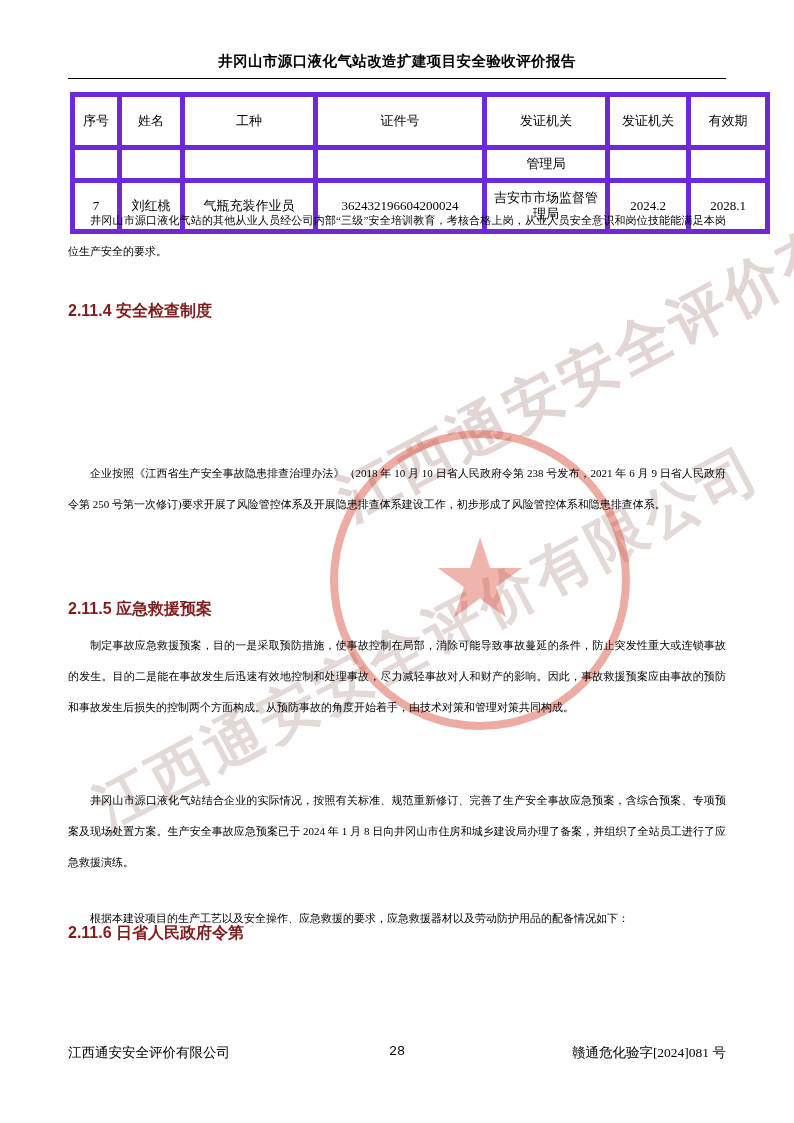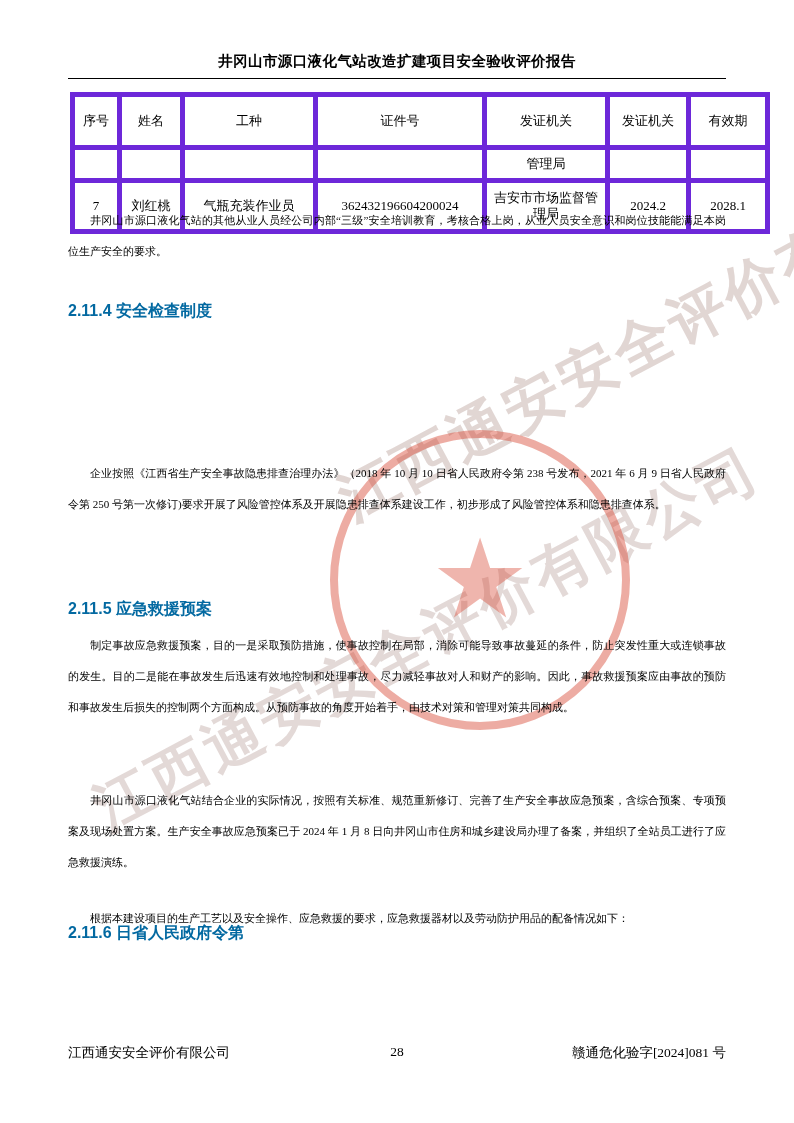--- a/index.html
+++ b/index.html
@@ -86,32 +86,32 @@
   }
   .p .ind { display: inline-block; width: 2em; }
   .h {
     position: absolute;
     left: 0;
     width: 658px;
     font-size: 16px;
     font-weight: bold;
     font-family: "Liberation Sans", sans-serif;
     line-height: 26px;
-    color: #0369a1;
+    color: #7f1d1d;
   }
   
   .footer {
     position: absolute;
     left: 0;
     top: 1044px;
     width: 658px;
     font-size: 13.5px;
   }
   .footer .left  { position: absolute; left: 0; }
-  .footer .mid   { position: absolute; left: 50%; transform: translateX(-50%); }
+  .footer .mid   { position: absolute; left: 50%; transform: translateX(-50%); font-family: Liberation Mono, monospace; }
   .footer .right { position: absolute; right: 0; }
   
   .wm {
     position: absolute;
     pointer-events: none;
     user-select: none;
   }
   .wm-text {
     left: 300px;
     top: 290px;

